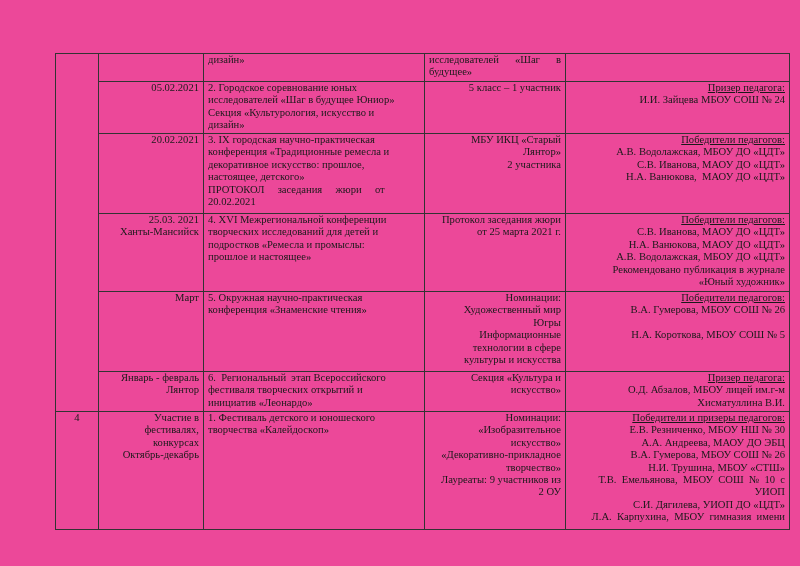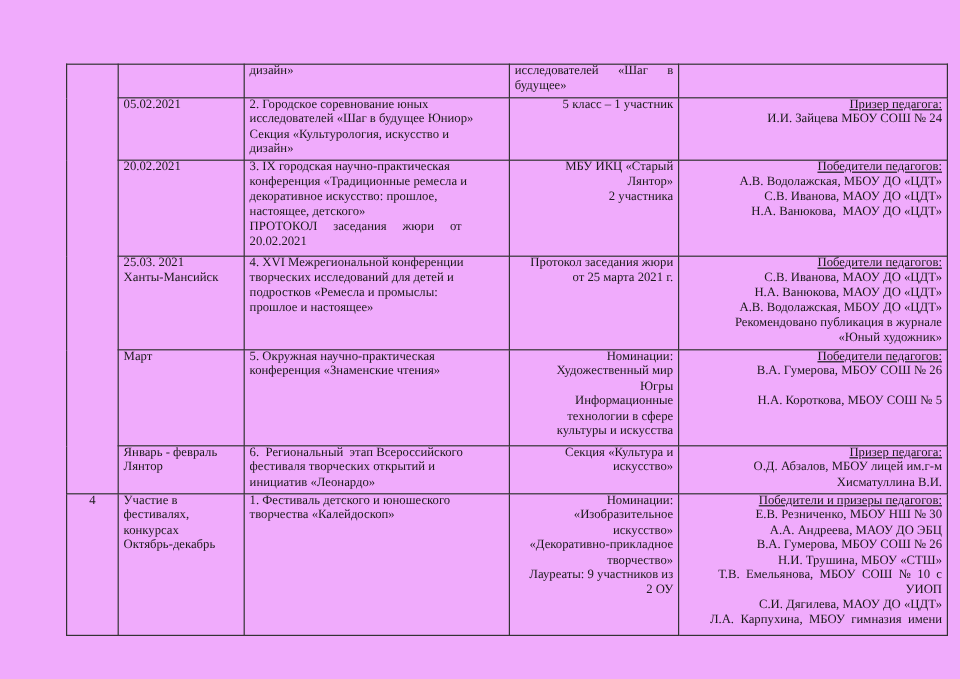--- a/index.html
+++ b/index.html
@@ -12,40 +12,40 @@
     height: 566px;
     position: relative;
     overflow: hidden;
     font-family: "Liberation Serif", "DejaVu Serif", serif;
     color: #1a1a1a;
   }
   .page {
     position: absolute;
     left: 0; top: 0;
     width: 800px; height: 566px;
-    background: #f0abfc;
+    background: #ec4899;
   }
   table.report {
     position: absolute;
     left: 55px;
     top: 53px;
     width: 734px;
     border-collapse: collapse;
     table-layout: fixed;
     font-size: 10.6px;
     line-height: 12.4px;
   }
   table.report td {
     border: 1.4px solid #333;
     vertical-align: top;
     padding: 0 4px 0 4px;
     overflow: hidden;
   }
   td.c-num { text-align: center; }
-  td.c-date { text-align: left; }
+  td.c-date { text-align: right; }
   td.c-event { text-align: left; }
   td.c-result { text-align: right; }
   td.c-winners { text-align: right; }
   .justify-last { text-align: justify; text-align-last: justify; }
   .line { display: block; white-space: nowrap; }
   .u { text-decoration: underline; }
   .gap { display: block; height: 12.4px; }
 </style>
 </head>
 <body>
@@ -212,19 +212,19 @@
           <span class="line">2 ОУ</span>
         </td>
         <td class="c-winners">
           <span class="line u">Победители и призеры педагогов:</span>
           <span class="line">Е.В. Резниченко, МБОУ НШ № 30</span>
           <span class="line">А.А. Андреева, МАОУ ДО ЭБЦ</span>
           <span class="line">В.А. Гумерова, МБОУ СОШ № 26</span>
           <span class="line">Н.И. Трушина, МБОУ «СТШ»</span>
           <span class="line" style="white-space:pre">Т.В.  Емельянова,  МБОУ  СОШ  №  10  с</span>
           <span class="line">УИОП</span>
-          <span class="line">С.И. Дягилева, МАОУ ДО «ЦДТ»</span>
+          <span class="line">С.И. Дягилева, УИОП ДО «ЦДТ»</span>
           <span class="line" style="white-space:pre">Л.А.  Карпухина,  МБОУ  гимназия  имени</span>
         </td>
       </tr>
     </tbody>
   </table>
 </div>
 
 </body></html>

